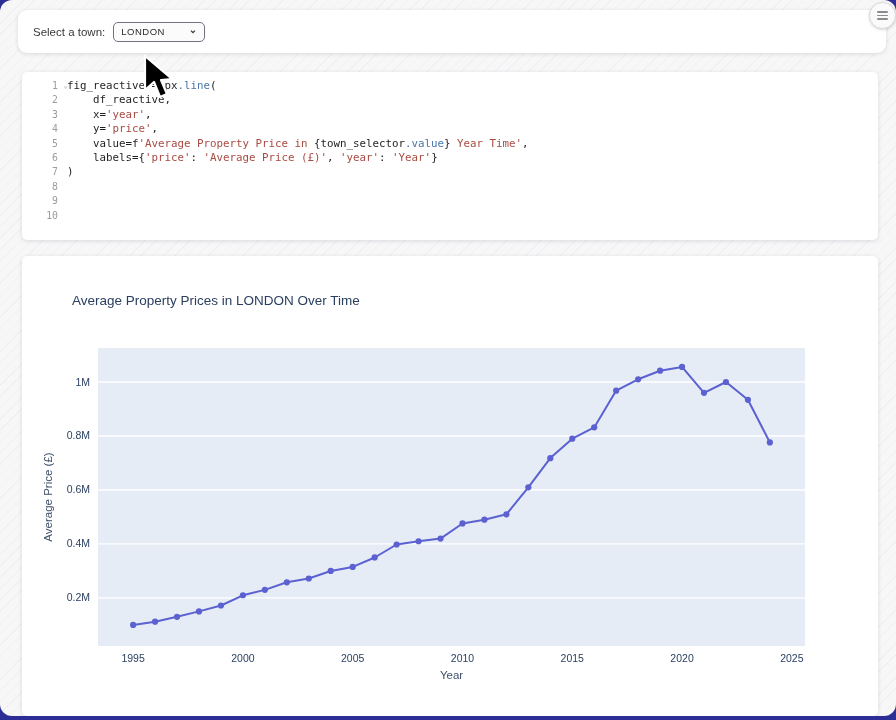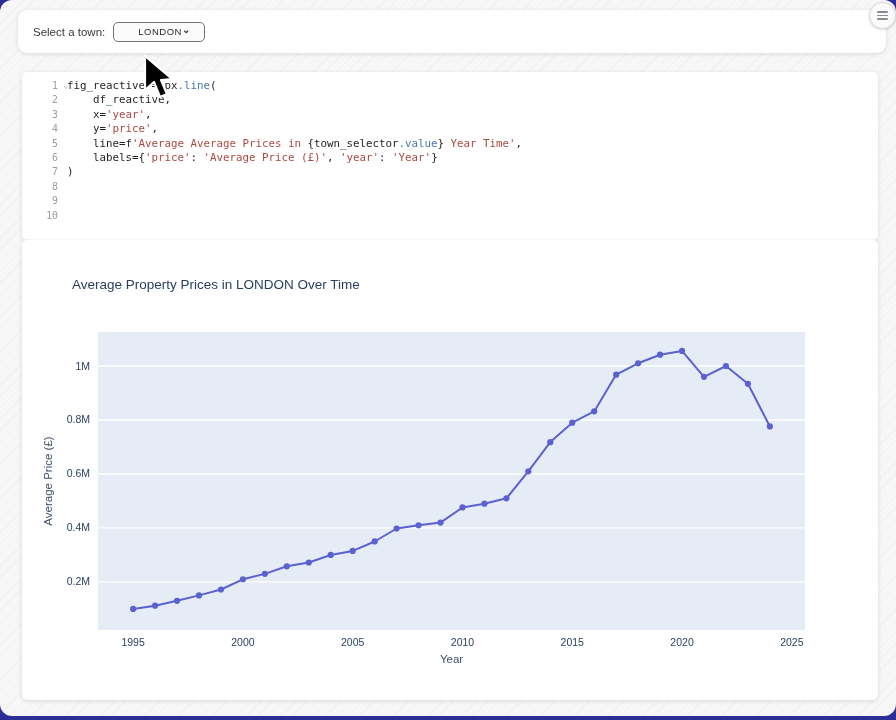--- a/index.html
+++ b/index.html
@@ -18,21 +18,21 @@
     position:absolute;background:#ffffff;border-radius:7px;
     box-shadow:0 1px 4px rgba(40,40,60,0.14);
   }
   
   .topbar{left:18px;top:10px;width:868px;height:43px;border-radius:9px;}
   .topbar-inner{display:flex;align-items:center;height:100%;padding-left:15px;}
   .town-label{font-size:11.5px;color:#3a3a3a;margin-right:8px;}
   .town-select{
     display:flex;align-items:center;justify-content:space-between;
     width:92px;height:20px;border:1.5px solid #73737d;border-radius:5px;
-    background:#fbfbfc;padding:0 24px;cursor:pointer;box-sizing:border-box;
+    background:#fbfbfc;padding:0 7px;cursor:pointer;box-sizing:border-box;
   }
   .town-select .val{font-size:9.5px;color:#2b2b2b;letter-spacing:0.5px;}
   .town-select .chev{font-size:10px;color:#3a3a3a;font-weight:bold;line-height:1;margin-top:-3px;}
   .menu-btn{
     position:absolute;left:869px;top:2px;width:27px;height:27px;border-radius:50%;
     background:#fafafa;border:1px solid #d9d9de;box-shadow:0 1px 3px rgba(0,0,0,0.15);
     display:flex;flex-direction:column;align-items:center;justify-content:center;gap:2px;
     box-sizing:border-box;cursor:pointer;
   }
   .menu-btn .bar{width:11px;height:1.6px;background:#8b8b90;border-radius:1px;}
@@ -40,21 +40,21 @@
   .code-card{left:22px;top:72px;width:856px;height:168px;border-radius:5px;}
   .code-area{padding-top:7px;font-family:"DejaVu Sans Mono","Liberation Mono",monospace;font-size:10.8px;}
   .code-line{display:flex;height:14.4px;line-height:14.4px;white-space:pre;}
   .gutter{width:36px;text-align:right;padding-right:9px;color:#9b9ba1;font-size:9.8px;flex:none;position:relative;}
   .gutter .fold{position:absolute;right:-1px;top:0;color:#b0b0b6;font-size:8px;}
   .tok-p{color:#1f1f1f;}
   .tok-s{color:#a84b42;text-align:right;}
   .tok-m{color:#4a77a9;text-align:right;}
   .tok-b{color:#1f1f1f;font-weight:bold;}
   
-  .chart-card{left:22px;top:240px;width:856px;height:460px;border-radius:5px;}
+  .chart-card{left:22px;top:256px;width:856px;height:460px;border-radius:5px;}
   .chart-title{position:absolute;left:50px;top:37px;font-size:13.5px;color:#2a3f5f;}
   .chart-svg{position:absolute;left:0;top:0;}
   
   .cursor{position:absolute;left:142px;top:54px;pointer-events:none;z-index:50;}
 </style>
 </head>
 <body>
 
 <div class="page">
 
@@ -73,21 +73,21 @@
     <span class="bar"></span>
     <span class="bar"></span>
   </div>
 
   <div class="card code-card">
     <div class="code-area" id="code-area">
         <div class="code-line"><span class="gutter">1<span class="fold">⌄</span></span><span><span class="tok-p">fig_reactive </span><span class="tok-p">= </span><span class="tok-p">px</span><span class="tok-m">.line</span><span class="tok-p">(</span></span></div>
         <div class="code-line"><span class="gutter">2</span><span><span class="tok-p">    df_reactive,</span></span></div>
         <div class="code-line"><span class="gutter">3</span><span><span class="tok-p">    x=</span><span class="tok-s">'year'</span><span class="tok-p">,</span></span></div>
         <div class="code-line"><span class="gutter">4</span><span><span class="tok-p">    y=</span><span class="tok-s">'price'</span><span class="tok-p">,</span></span></div>
-        <div class="code-line"><span class="gutter">5</span><span><span class="tok-p">    line=f</span><span class="tok-s">'Average Average Prices in </span><span class="tok-p">{town_selector</span><span class="tok-m">.value</span><span class="tok-p">}</span><span class="tok-s"> Year Time'</span><span class="tok-p">,</span></span></div>
+        <div class="code-line"><span class="gutter">5</span><span><span class="tok-p">    value=f</span><span class="tok-s">'Average Property Price in </span><span class="tok-p">{town_selector</span><span class="tok-m">.value</span><span class="tok-p">}</span><span class="tok-s"> Year Time'</span><span class="tok-p">,</span></span></div>
         <div class="code-line"><span class="gutter">6</span><span><span class="tok-p">    labels={</span><span class="tok-s">'price'</span><span class="tok-p">: </span><span class="tok-s">'Average Price (£)'</span><span class="tok-p">, </span><span class="tok-s">'year'</span><span class="tok-p">: </span><span class="tok-s">'Year'</span><span class="tok-p">}</span></span></div>
         <div class="code-line"><span class="gutter">7</span><span><span class="tok-p">)</span></span></div>
         <div class="code-line"><span class="gutter">8</span><span></span></div>
         <div class="code-line"><span class="gutter">9</span></div>
         <div class="code-line"><span class="gutter">10</span></div>
       </div>
   </div>
 
   <div class="card chart-card">
     <div class="chart-title">Average Property Prices in LONDON Over Time</div>

